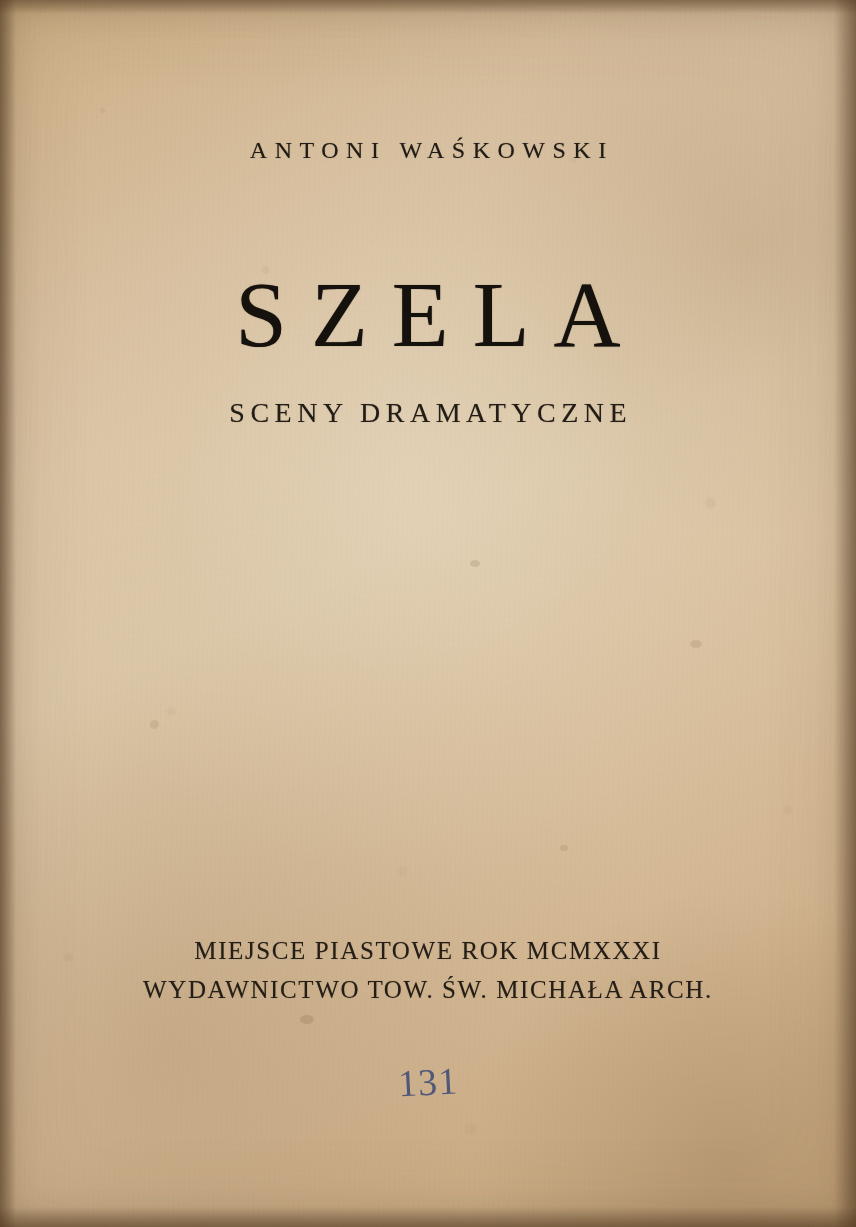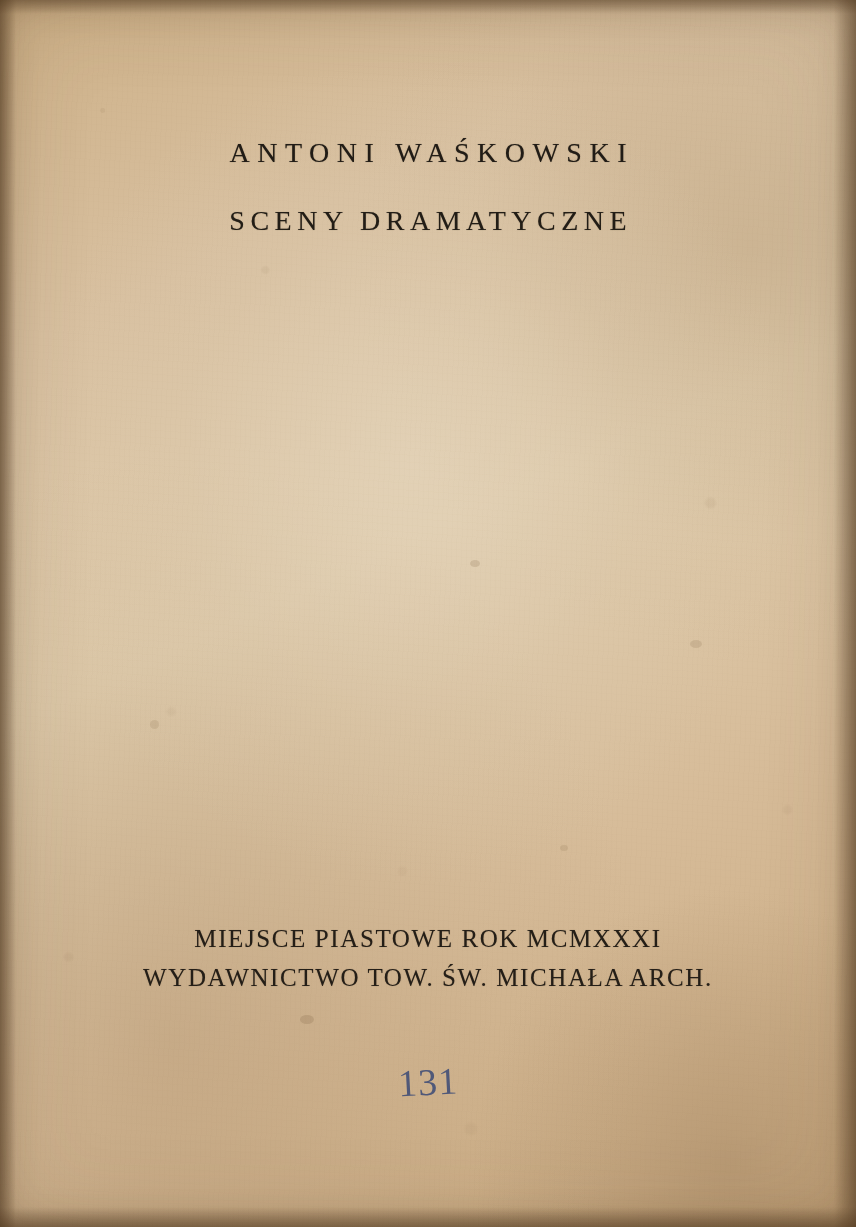--- a/index.html
+++ b/index.html
@@ -84,21 +84,21 @@
     inset: 0;
     display: flex;
     flex-direction: column;
     align-items: center;
     z-index: 3;
   }
 
   .author {
     margin-top: 137px;
     font-family: "Liberation Serif", serif;
-    font-size: 28px;
+    font-size: 24px;
     letter-spacing: 7.5px;
     color: #211c16;
     text-indent: 7.5px;
     white-space: nowrap;
     text-shadow: 0 0 1px rgba(40, 30, 18, 0.45);
   }
 
   .title {
     margin-top: 104px;
     font-family: "Liberation Serif", serif;
@@ -129,20 +129,21 @@
     top: 925px;
     text-align: center;
   }
   .imprint-line {
     font-family: "Liberation Serif", serif;
     font-size: 25px;
     letter-spacing: 1.6px;
     color: #241e17;
     white-space: nowrap;
     text-shadow: 0 0 1px rgba(40, 30, 18, 0.35);
+    margin-top: 12px;
   }
   .imprint-line.second { margin-top: 11px; }
 
   .stamp {
     position: absolute;
     left: 0;
     right: 0;
     top: 1060px;
     text-align: center;
   }
@@ -174,20 +175,21 @@
   <div class="spot" style="left:470px; top:560px; width:10px; height:7px; background:rgba(120,92,60,0.18);"></div>
   <div class="spot" style="left:300px; top:1015px; width:14px; height:9px; background:rgba(120,92,60,0.20);"></div>
   <div class="spot" style="left:150px; top:720px; width:9px; height:9px; background:rgba(120,92,60,0.14);"></div>
   <div class="spot" style="left:690px; top:640px; width:12px; height:8px; background:rgba(120,92,60,0.16);"></div>
   <div class="spot" style="left:560px; top:845px; width:8px; height:6px; background:rgba(120,92,60,0.15);"></div>
 
   <div class="content">
 
     <div class="author">ANTONI WAŚKOWSKI</div>
 
+    <div class="title">SZELA</div>
 
     <div class="subtitle">SCENY DRAMATYCZNE</div>
   </div>
 
   <div class="imprint">
     <div class="imprint-line first">MIEJSCE PIASTOWE ROK MCMXXXI</div>
     <div class="imprint-line second">WYDAWNICTWO TOW. ŚW. MICHAŁA ARCH.</div>
   </div>
 
   <div class="stamp">

